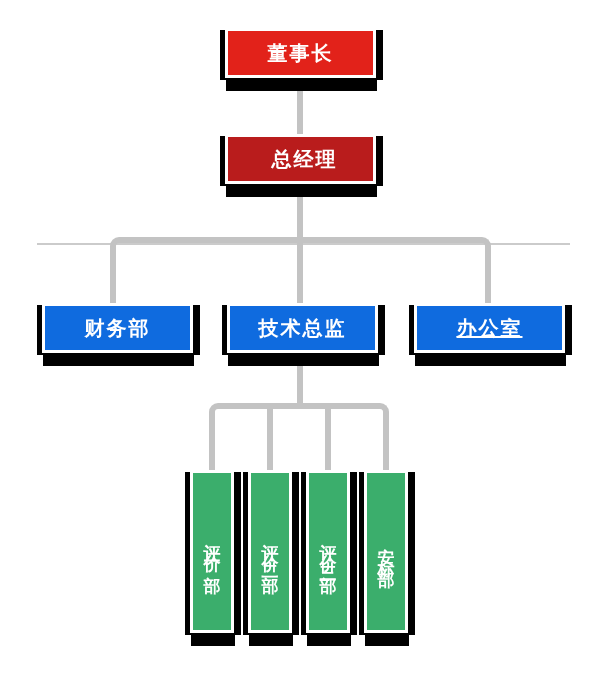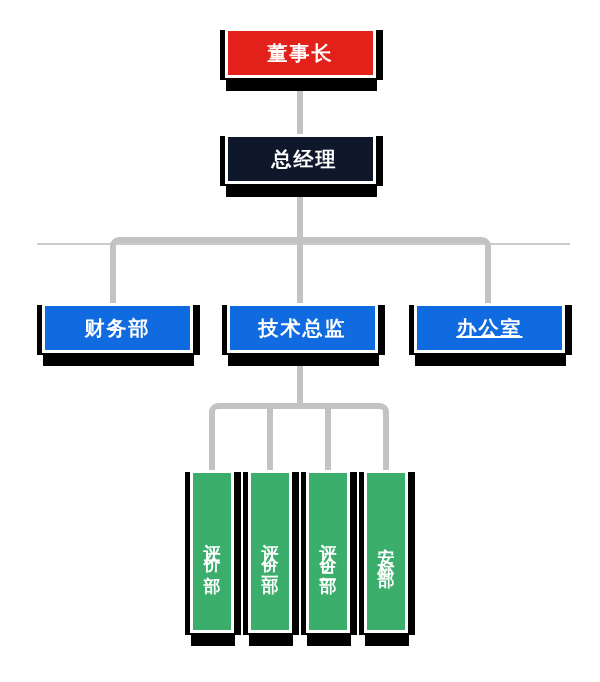--- a/index.html
+++ b/index.html
@@ -16,21 +16,21 @@
     color:#ffffff; font-weight:bold; text-align:center;
     box-shadow:-5px 2px 0 0 #000000, 7px 2px 0 0 #000000, 1px 13px 0 0 #000000;
   }
   .node.h { width:151px; height:50px; font-size:20px; letter-spacing:2px; }
   .node.v { width:44px;  height:163px; font-size:17px; }
   .node.v .label {
     writing-mode:vertical-rl; text-orientation:upright;
     letter-spacing:11px; line-height:1;
   }
   .red    { background:#E2221A; }
-  .purple { background:#0f172a;padding-left:8px; }
+  .purple { background:#b91c1c;padding-left:8px; }
   .blue   { background:#0F6BDF; }
   .green  { background:#3BAE6C; }
   
   .conn    { position:absolute; background:#C3C3C3; }
   .bracket {
     position:absolute; box-sizing:border-box; background:transparent;
     border:6px solid #C3C3C3; border-bottom:none;
     border-radius:9px 9px 0 0;
   }
   .divider { position:absolute; background:#CBCBCB; }

